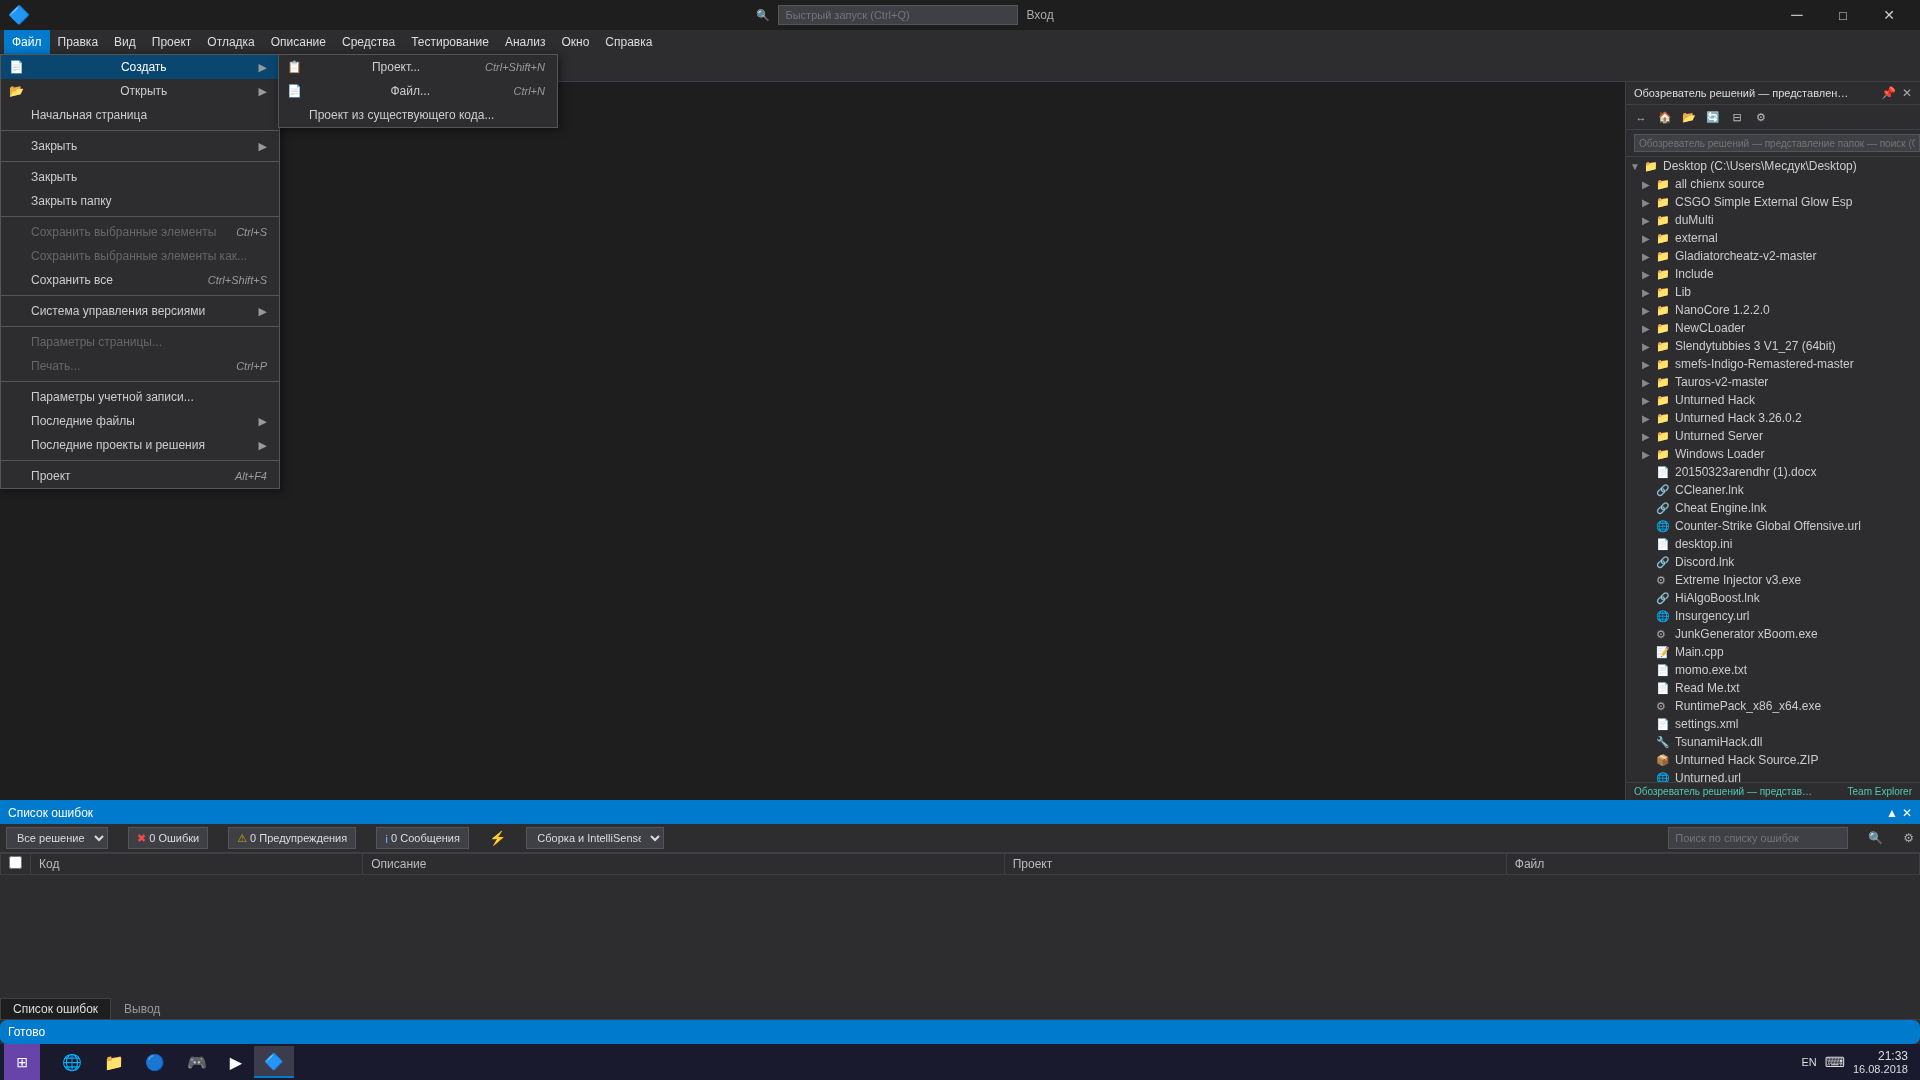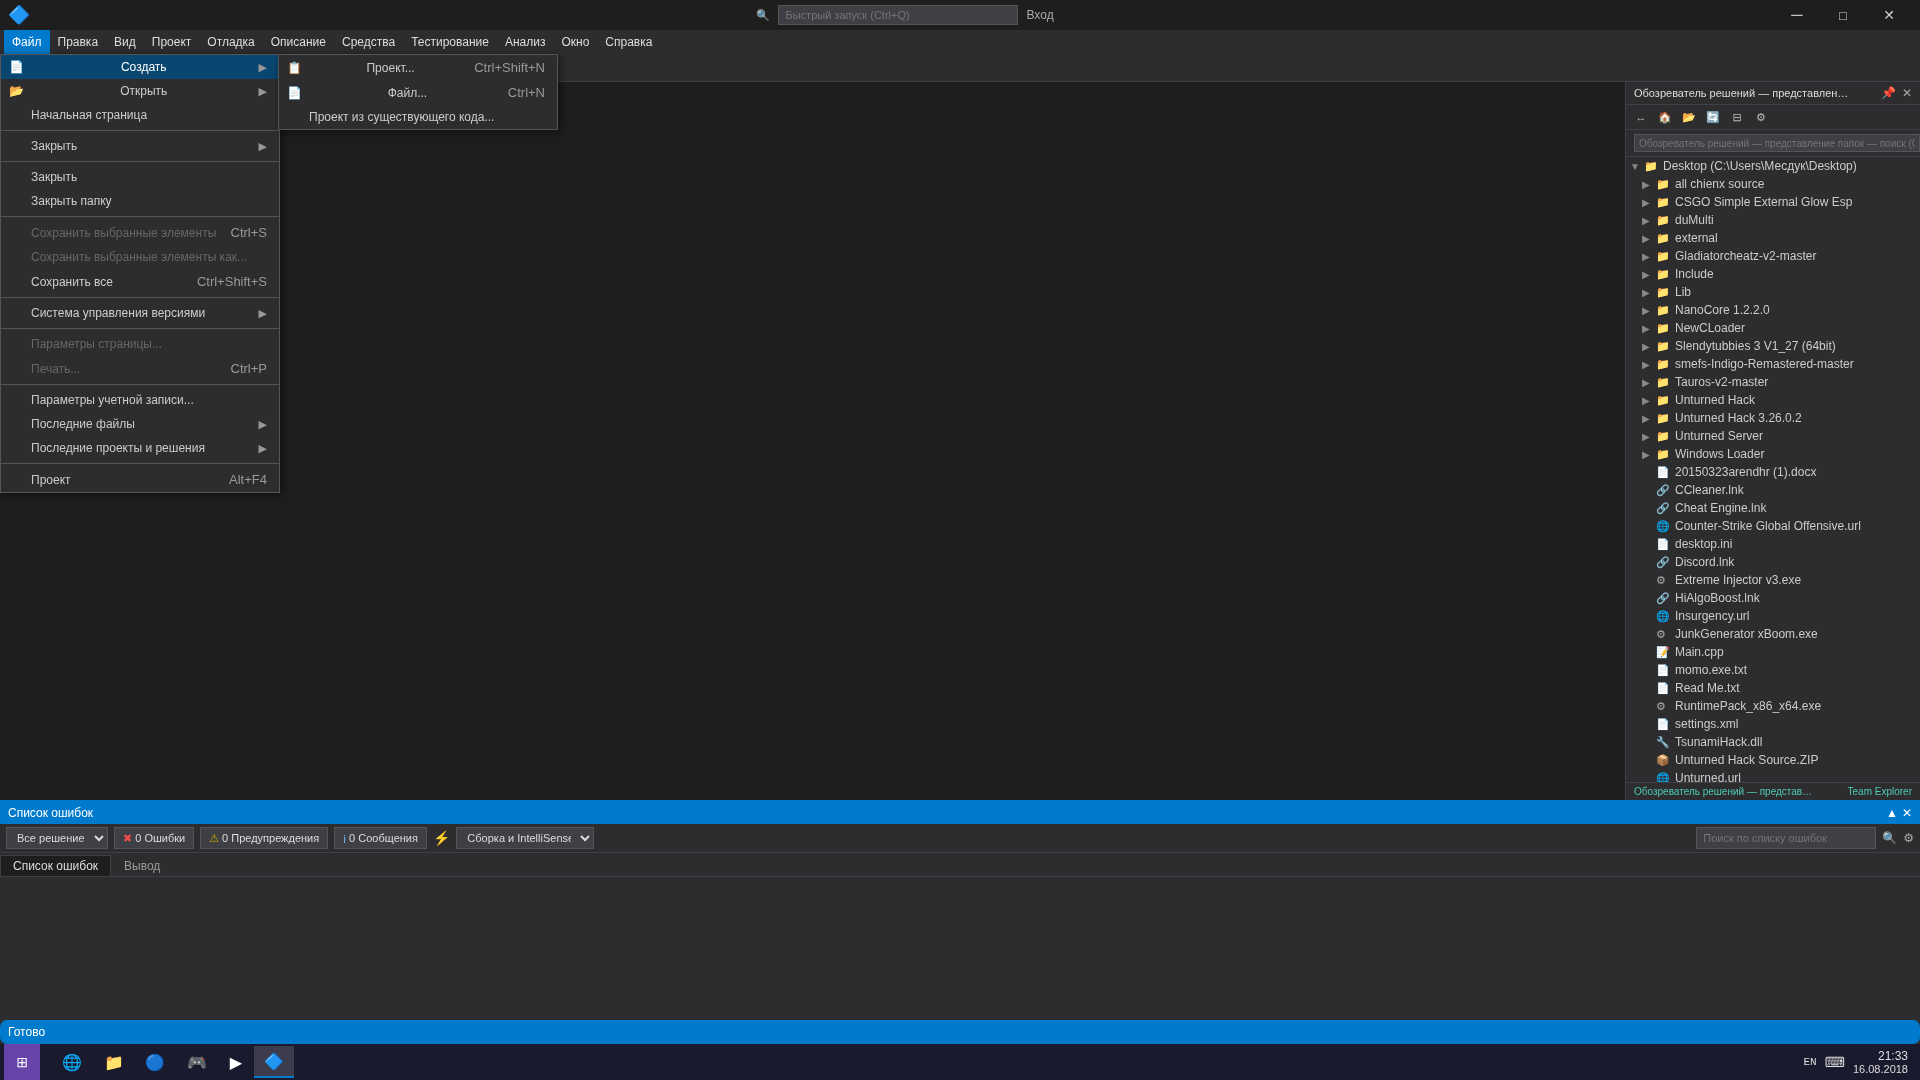--- a/index.html
+++ b/index.html
@@ -159,21 +159,21 @@
       display: flex;
       align-items: center;
       padding: 0 8px;
       font-size: 12px;
       color: #fff;
     }
     #error-toolbar {
       display: flex;
       align-items: center;
       padding: 3px 6px;
-      gap: 6px;
+      gap: 20px;
       background: #2d2d30;
       border-bottom: 1px solid #3f3f46;
     }
     .error-filter {
       background: #3f3f46;
       border: 1px solid #555;
       color: #ddd;
       font-size: 11px;
       padding: 2px 6px;
       height: 22px;
@@ -286,21 +286,21 @@
       padding: 5px 12px 5px 30px;
       cursor: pointer;
       font-size: 12px;
       color: #ccc;
       display: flex;
       align-items: center;
       justify-content: space-between;
       position: relative;
     }
     .dropdown-item:hover, .dropdown-item.hovered { background: #094771; color: #fff; }
-    .dropdown-item .shortcut { color: #999; font-size: 13px; }
+    .dropdown-item .shortcut { color: #999; font-size: 11px; font-style: italic; }
     .dropdown-item .arrow { color: #999; font-size: 11px; }
     .dropdown-sep { height: 1px; background: #555; margin: 3px 0; }
     .dropdown-item.disabled { color: #666; cursor: default; }
 
     
     #create-submenu {
       position: absolute;
       top: 54px;
       left: 278px;
       width: 280px;
@@ -610,20 +610,35 @@
       <span class="msg-icon">ℹ</span>
       <span>0 Сообщения</span>
     </div>
     <span style="color:#aaa;font-size:14px;">⚡</span>
     <select class="error-filter" style="width:138px;">
       <option>Сборка и IntelliSense</option>
     </select>
     <input type="text" class="error-search" placeholder="Поиск по списку ошибок" style="">
     <span style="cursor:pointer;color:#aaa;">🔍</span>
     <span style="cursor:pointer;color:#aaa;">⚙</span>
+  </div>
+  <div id="error-grid">
+    <table>
+      <thead>
+        <tr>
+          <th style="width:24px;"><input type="checkbox" style=""></th>
+          <th>Код</th>
+          <th>Описание</th>
+          <th>Проект</th>
+          <th>Файл</th>
+        </tr>
+      </thead>
+      <tbody>
+      </tbody>
+    </table>
   </div>
   <div id="bottom-tabs">
     <div class="bottom-tab active">Список ошибок</div>
     <div class="bottom-tab">Вывод</div>
   </div>
 </div>
 
 <div id="status-bar">
   <span>Готово</span>
 </div>
@@ -646,21 +661,21 @@
         <span style="font-size:16px;">🎮</span>
       </div>
     <div class="taskbar-item">
         <span style="font-size:16px;">▶</span>
       </div>
     <div class="taskbar-item active">
         <span style="font-size:16px;">🔷</span>
       </div>
   </div>
   <div class="taskbar-right">
-    <span style="cursor:pointer;font-family:Liberation Mono, monospace;">EN</span>
+    <span style="cursor:pointer;">EN</span>
     <span style="font-size:14px;">⌨</span>
     <div style="display:flex;flex-direction:column;align-items:flex-end;">
       <span style="font-size:12px;">21:33</span>
       <span style="font-size:11px;">16.08.2018</span>
     </div>
   </div>
 </div>
 
 <div id="file-menu-dropdown">
   <div class="dropdown-item hovered item-with-icon">

